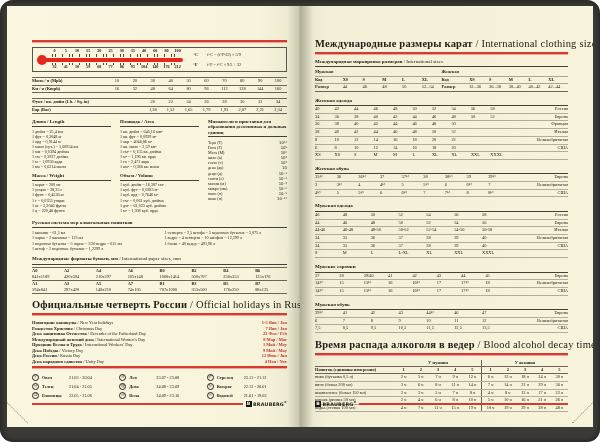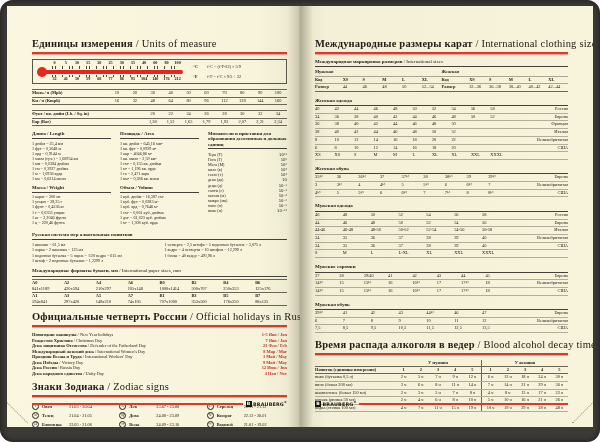--- a/index.html
+++ b/index.html
@@ -108,21 +108,20 @@
   .s-left{left:-10px;bottom:16px;transform:rotate(45deg)}
   .s-right{right:-10px;bottom:16px;transform:rotate(-45deg)}
 </style>
 </head>
 <body>
 
 <div class="cover">
   <div class="pages">
 
     <div class="page left">
-      <h1 class="sec-title"><span>Единицы измерения</span> <span class="en">/ Units of measure</span></h1>
       <div class="red-rule"></div>
 
       <div class="thermo-box">
         <div class="thermo-scale">
           <div class="tick-nums">
               <span class="tnum">0</span>
               <span class="tnum">5</span>
               <span class="tnum">10</span>
               <span class="tnum">15</span>
               <span class="tnum">20</span>
@@ -418,21 +417,20 @@
           <div class="hrow">
             <span class="hname"><b class="hru">День России </b><span class="hen">/ Russia Day</span></span>
             <span class="hdate">12 Июн / Jun</span>
           </div>
           <div class="hrow">
             <span class="hname"><b class="hru">День народного единства </b><span class="hen">/ Unity Day</span></span>
             <span class="hdate">4 Ноя / Nov</span>
           </div>
         </div>
 
-      <h1 class="sec-title s2"><span>Знаки Зодиака</span> <span class="en">/ Zodiac signs</span></h1>
       <div class="red-rule"></div>
       <div class="zodiac-grid">
           <div class="zcol">
             <div class="zrow">
               <span class="zicon">♈</span>
               <span class="zname">Овен</span>
               <span class="zdates">21.03 - 20.04</span>
             </div>
             <div class="zrow">
               <span class="zicon">♉</span>

